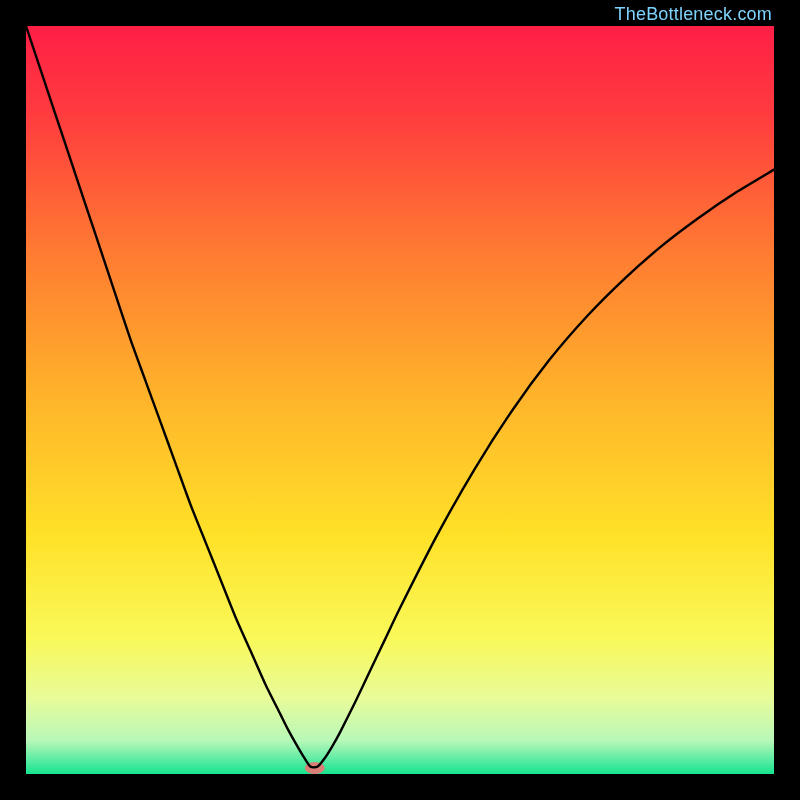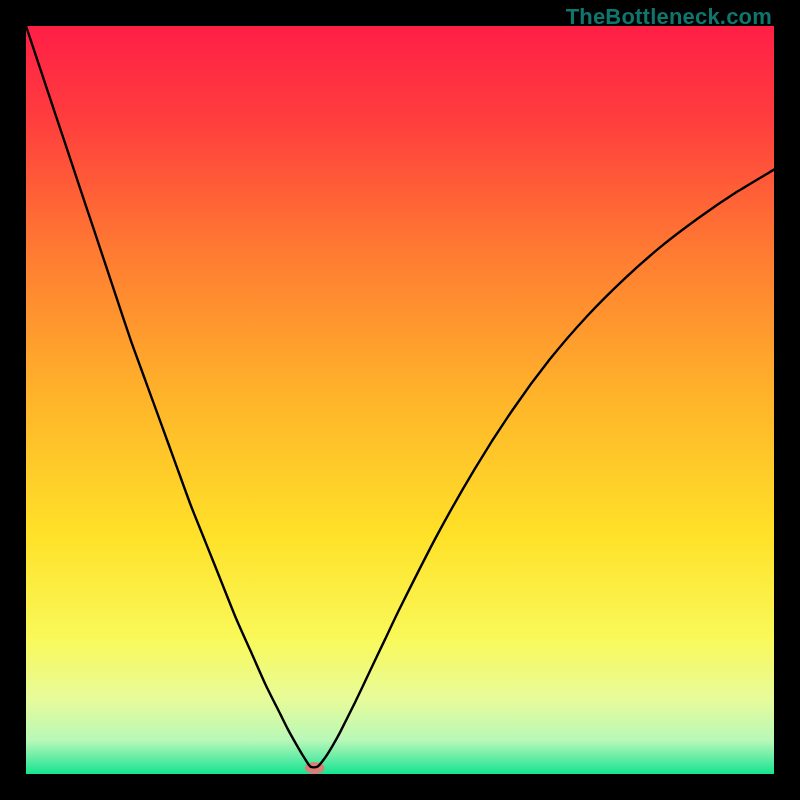--- a/index.html
+++ b/index.html
@@ -23,23 +23,23 @@
     position: absolute;
     left: 0;
     top: 0;
     width: 748px;
     height: 748px;
   }
   .watermark {
     position: absolute;
     top: 4px;
     right: 28px;
-    color: #0f766e;
-    font-size: 22px;
-    font-weight: 700;
+    color: #7dd3fc;
+    font-size: 18px;
+    font-weight: 400;
     letter-spacing: 0.2px;
   }
 </style>
 </head>
 <body>
 
 <div class="frame">
   <svg class="plot" viewBox="0 0 748 748" preserveAspectRatio="none">
     <defs>
       <linearGradient id="bg-grad" x1="0" y1="0" x2="0" y2="1">

